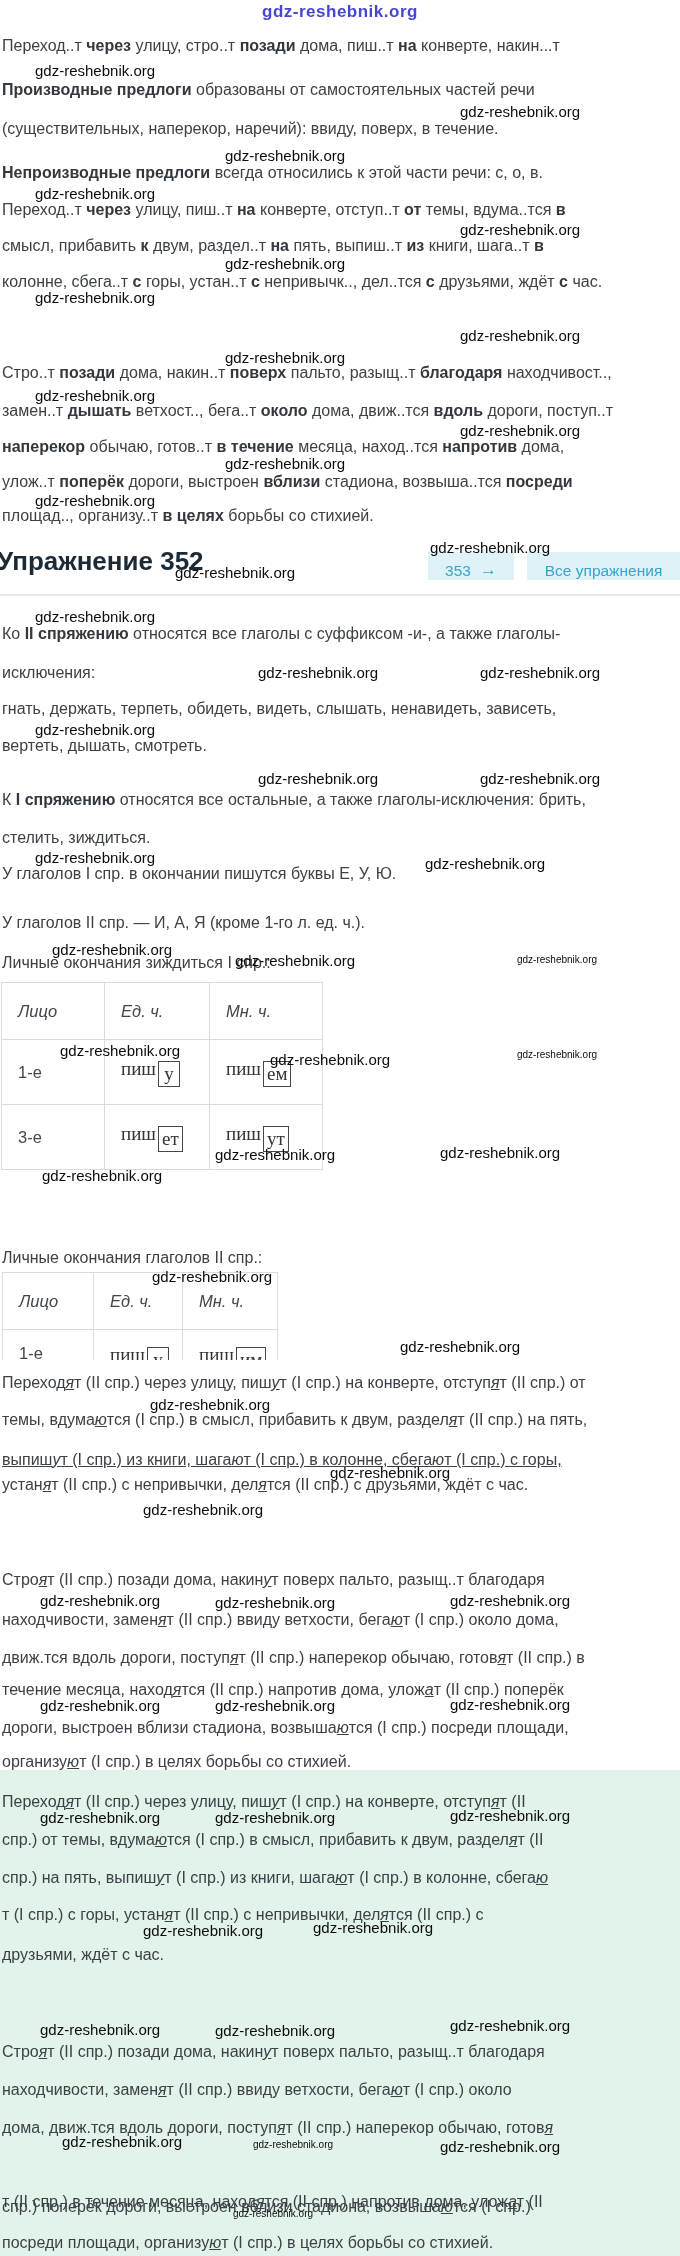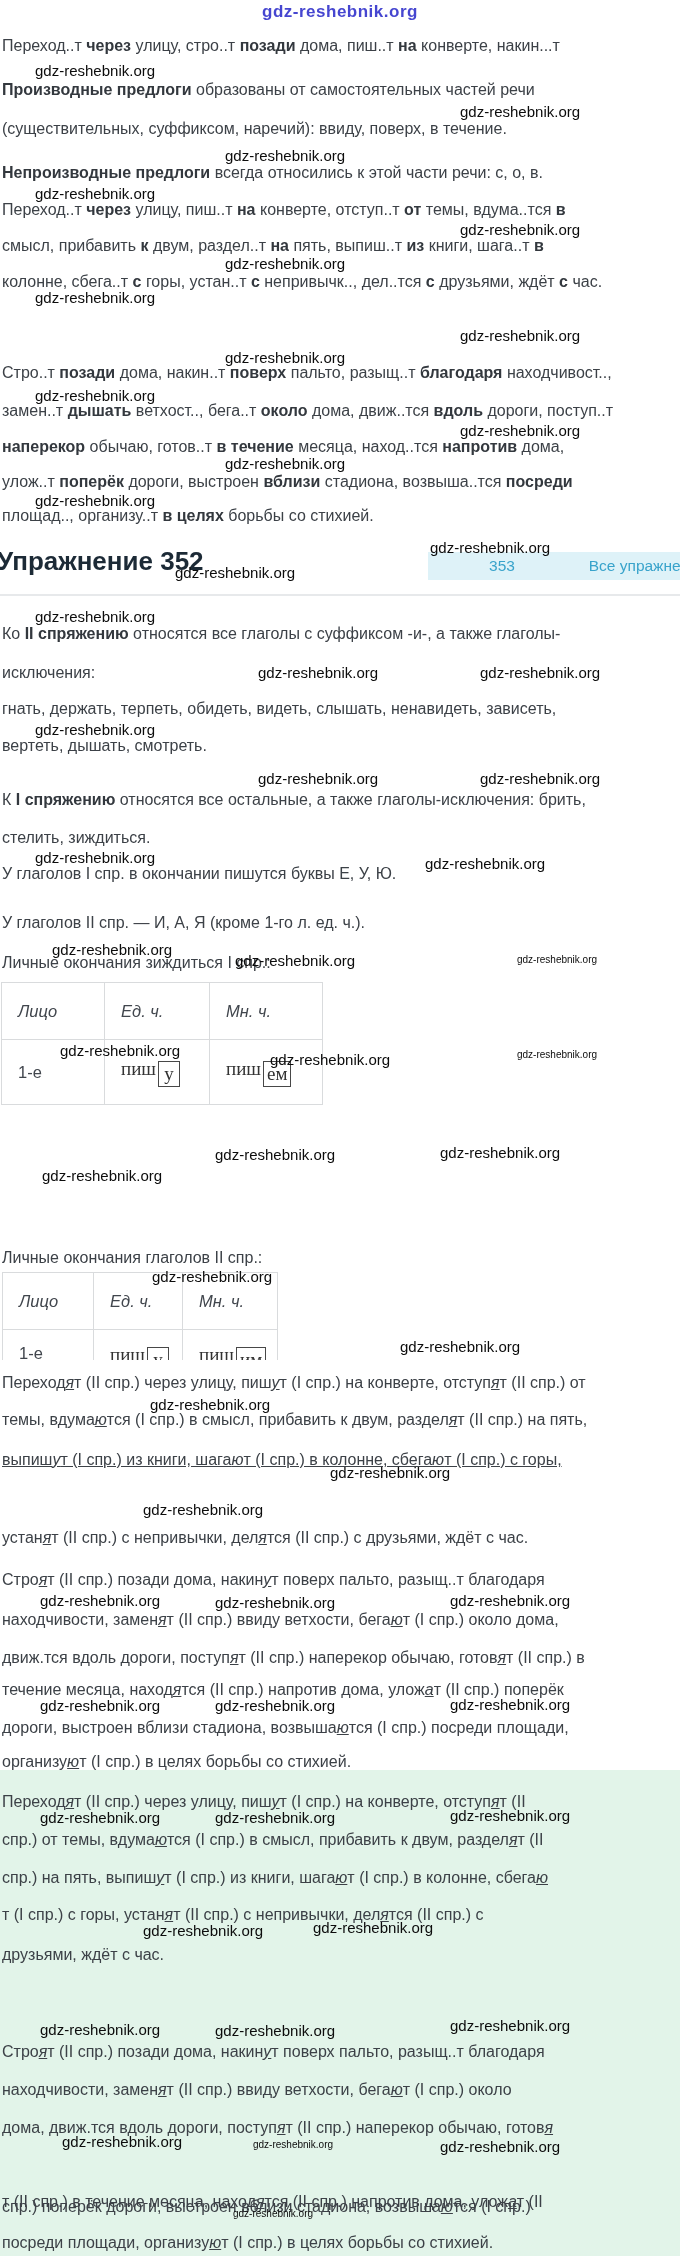--- a/index.html
+++ b/index.html
@@ -10,22 +10,22 @@
   .tline b{color:#33383e;}
   .tline i u{text-decoration:underline;}
   .wm{position:absolute;font-size:15px;line-height:18px;color:#0c0c0c;white-space:nowrap;
       z-index:3;font-family:"Liberation Sans",sans-serif;}
   .wm-s{font-size:10px;line-height:12px;}
   .top-wm{position:absolute;top:2px;left:0;right:0;text-align:center;font-size:17px;
           font-weight:700;color:#4646d0;letter-spacing:.5px;z-index:3;}
   .heading{position:absolute;left:-3px;top:546px;font-size:26px;font-weight:700;
            color:#1c2a36;white-space:nowrap;z-index:2;}
   .btn{position:absolute;height:28px;border-radius:0;background:#def2f8;color:#38a3cb;
-       font-size:15.5px;display:flex;align-items:center;justify-content:center;gap:9px;
-       z-index:2;cursor:pointer;padding-left:44px;}
+       font-size:15.5px;display:flex;align-items:flex-end;justify-content:center;gap:9px;
+       z-index:2;cursor:pointer;}
   .btn .arr{font-size:17px;}
   .divider{position:absolute;left:0;width:680px;top:594px;height:2px;background:#e7e9eb;z-index:1;}
   .green{position:absolute;left:0;top:1770px;width:680px;height:486px;background:#e2f4e9;z-index:0;}
   table.conj{position:absolute;border-collapse:collapse;z-index:2;background:transparent;}
   table.conj td{border:1px solid #d9dbdd;padding:0 0 0 16px;vertical-align:middle;
                 font-size:16.5px;color:#41464d;}
   table.conj .hdr td{height:56px;font-style:italic;}
   table.conj .row td{height:64px;}
   #table1{left:1px;top:982px;}
   #table1 td:nth-child(1){width:86px;}
@@ -106,21 +106,21 @@
       <span class="wm" style="left: 450px; top: 2017px;">gdz-reshebnik.org</span>
       <span class="wm" style="left: 62px; top: 2133px;">gdz-reshebnik.org</span>
       <span class="wm wm-s" style="left: 253px; top: 2139px;">gdz-reshebnik.org</span>
       <span class="wm" style="left: 440px; top: 2138px;">gdz-reshebnik.org</span>
       <span class="wm wm-s" style="left: 233px; top: 2208px;">gdz-reshebnik.org</span>
     </div>
 
   <div>
       <div class="tline" style="top: 36px;">Переход..т <b>через</b> улицу, стро..т <b>позади</b> дома, пиш..т <b>на</b> конверте, накин...т</div>
       <div class="tline" style="top: 80px;"><b>Производные предлоги</b> образованы от самостоятельных частей речи</div>
-      <div class="tline" style="top: 119px;">(существительных, суффиксом, наречий): ввиду, поверх, в течение.</div>
+      <div class="tline" style="top: 119px;">(существительных, наперекор, наречий): ввиду, поверх, в течение.</div>
       <div class="tline" style="top: 163px;"><b>Непроизводные предлоги</b> всегда относились к этой части речи: с, о, в.</div>
       <div class="tline" style="top: 200px;">Переход..т <b>через</b> улицу, пиш..т <b>на</b> конверте, отступ..т <b>от</b> темы, вдума..тся <b>в</b></div>
       <div class="tline" style="top: 236px;">смысл, прибавить <b>к</b> двум, раздел..т <b>на</b> пять, выпиш..т <b>из</b> книги, шага..т <b>в</b></div>
       <div class="tline" style="top: 272px;">колонне, сбега..т <b>с</b> горы, устан..т <b>с</b> непривычк.., дел..тся <b>с</b> друзьями, ждёт <b>с</b> час.</div>
       <div class="tline" style="top: 363px;">Стро..т <b>позади</b> дома, накин..т <b>поверх</b> пальто, разыщ..т <b>благодаря</b> находчивост..,</div>
       <div class="tline" style="top: 401px;">замен..т <b>дышать</b> ветхост.., бега..т <b>около</b> дома, движ..тся <b>вдоль</b> дороги, поступ..т</div>
       <div class="tline" style="top: 437px;"><b>наперекор</b> обычаю, готов..т <b>в течение</b> месяца, наход..тся <b>напротив</b> дома,</div>
       <div class="tline" style="top: 472px;">улож..т <b>поперёк</b> дороги, выстроен <b>вблизи</b> стадиона, возвыша..тся <b>посреди</b></div>
       <div class="tline" style="top: 506px;">площад.., организу..т <b>в целях</b> борьбы со стихией.</div>
     </div>
@@ -151,20 +151,25 @@
     <tbody>
         <tr class="hdr">
       <td>Лицо</td>
       <td>Ед. ч.</td>
       <td>Мн. ч.</td>
     </tr>
     <tr class="row">
       <td class="person">1-е</td>
       <td><span class="stem">пиш</span><span class="endbox">у</span></td>
       <td><span class="stem">пиш</span><span class="endbox">ем</span></td>
+    </tr>
+    <tr class="row">
+      <td class="person">3-е</td>
+      <td><span class="stem">пиш</span><span class="endbox">ет</span></td>
+      <td><span class="stem">пиш</span><span class="endbox">ут</span></td>
     </tr>
   </tbody>
     </table>
 
   <div class="tline" style="top:1248px;">Личные окончания глаголов II спр.:</div>
   <div id="table2-wrap">
     <table class="conj" id="table2">
       <tbody>
           <tr class="hdr">
         <td>Лицо</td>
@@ -177,21 +182,21 @@
         <td><span class="stem">пиш</span><span class="endbox">им</span></td>
       </tr>
     </tbody>
       </table>
   </div>
 
   <div>
       <div class="tline" style="top: 1373px;">Переход<i><u>я</u></i>т (II спр.) через улицу, пиш<i><u>у</u></i>т (I спр.) на конверте, отступ<i><u>я</u></i>т (II спр.) от</div>
       <div class="tline" style="top: 1410px;">темы, вдума<i><u>ю</u></i>тся (I спр.) в смысл, прибавить к двум, раздел<i><u>я</u></i>т (II спр.) на пять,</div>
       <div class="tline" style="top: 1450px; text-decoration: underline;">выпиш<i><u>у</u></i>т (I спр.) из книги, шага<i><u>ю</u></i>т (I спр.) в колонне, сбега<i><u>ю</u></i>т (I спр.) с горы,</div>
-      <div class="tline" style="top: 1528px;">устан<i><u>я</u></i>т (II спр.) с непривычки, дел<i><u>я</u></i>тся (II спр.) с друзьями, ждёт с час.</div>
+      <div class="tline" style="top: 1475px;">устан<i><u>я</u></i>т (II спр.) с непривычки, дел<i><u>я</u></i>тся (II спр.) с друзьями, ждёт с час.</div>
       <div class="tline" style="top: 1570px;">Стро<i><u>я</u></i>т (II спр.) позади дома, накин<i><u>у</u></i>т поверх пальто, разыщ..т благодаря</div>
       <div class="tline" style="top: 1610px;">находчивости, замен<i><u>я</u></i>т (II спр.) ввиду ветхости, бега<i><u>ю</u></i>т (I спр.) около дома,</div>
       <div class="tline" style="top: 1648px;">движ.тся вдоль дороги, поступ<i><u>я</u></i>т (II спр.) наперекор обычаю, готов<i><u>я</u></i>т (II спр.) в</div>
       <div class="tline" style="top: 1680px;">течение месяца, наход<i><u>я</u></i>тся (II спр.) напротив дома, улож<i><u>а</u></i>т (II спр.) поперёк</div>
       <div class="tline" style="top: 1718px;">дороги, выстроен вблизи стадиона, возвыша<i><u>ю</u></i>тся (I спр.) посреди площади,</div>
       <div class="tline" style="top: 1752px;">организу<i><u>ю</u></i>т (I спр.) в целях борьбы со стихией.</div>
     </div>
 
   <div>
       <div class="tline" style="top: 1792px;">Переход<i><u>я</u></i>т (II спр.) через улицу, пиш<i><u>у</u></i>т (I спр.) на конверте, отступ<i><u>я</u></i>т (II</div>

